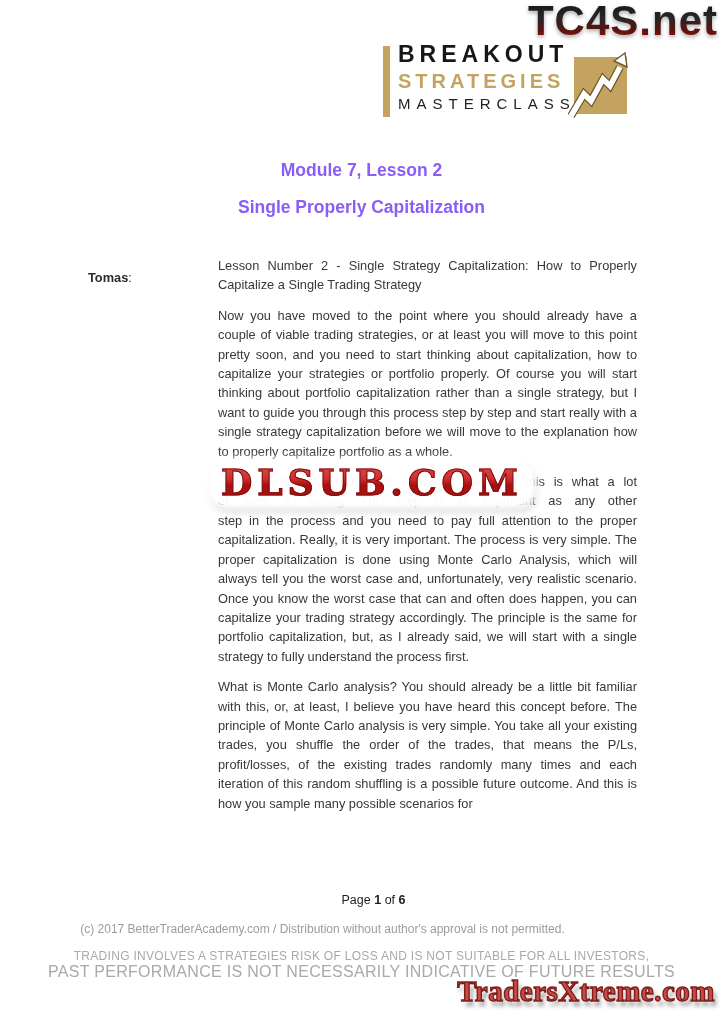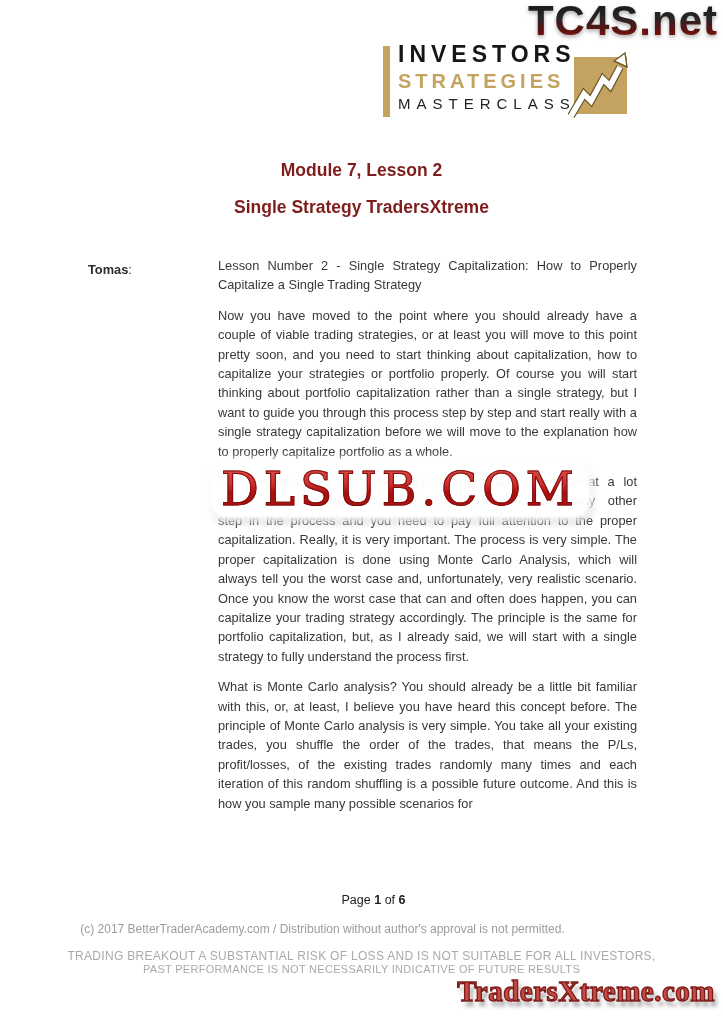--- a/index.html
+++ b/index.html
@@ -27,28 +27,28 @@
   .logo{position:absolute;left:383px;top:43px;width:260px;height:80px;}
   .logo-bar{position:absolute;left:0;top:3px;width:7px;height:71px;background:#c3a35f;}
   .logo-l1{position:absolute;left:15px;top:0px;font-size:23px;font-weight:700;letter-spacing:5px;color:#161616;line-height:1;white-space:nowrap;}
   .logo-l2{position:absolute;left:15px;top:28px;font-size:20px;font-weight:700;letter-spacing:4px;color:#c3a35f;line-height:1;white-space:nowrap;}
   .logo-l3{position:absolute;left:15px;top:53px;font-size:15px;font-weight:400;letter-spacing:6px;color:#222;line-height:1;white-space:nowrap;}
   .logo-chart{position:absolute;left:185px;top:5px;}
 
   
   .title-1,.title-2{
     position:absolute;left:0;width:723px;text-align:center;
-    font-weight:700;font-size:17.5px;color:#7f1d1d;
+    font-weight:700;font-size:17.5px;color:#8b5cf6;
   }
   .title-1{top:160px;}
   .title-2{top:197px;}
 
   
   .transcript{position:absolute;left:0;top:256px;width:723px;color:#383838;}
-  .speaker{position:absolute;left:88px;top:4px;font-size:12.8px;line-height:19.4px;color:#2c2c2c;}
+  .speaker{position:absolute;left:88px;top:12px;font-size:12.8px;line-height:19.4px;color:#2c2c2c;}
   .speaker .sp-name{font-weight:700;}
   .paragraphs{margin-left:218px;width:419px;}
   .paragraphs p{
     margin:0 0 11px 0;
     font-size:12.8px;line-height:19.4px;
     text-align:justify;
   }
   .jline{display:block;text-align:justify;text-align-last:justify;}
   .p-obscured{position:relative;}
 
@@ -56,64 +56,64 @@
   .dlsub-wrap{
     position:absolute;left:-6px;top:-9px;
     padding:1px 9px 3px 9px;
     background:rgba(255,255,255,0.97);
     border-radius:14px;
     box-shadow:0 0 7px 5px rgba(255,255,255,0.97), 2px 5px 6px 2px rgba(150,150,150,0.45);
     white-space:nowrap;
   }
   .dlsub-text{
     font-family:"DejaVu Serif",serif;
-    font-weight:400;font-size:47px;line-height:1.05;letter-spacing:5px;
+    font-weight:700;font-size:36px;line-height:1.05;letter-spacing:5px;
     background:linear-gradient(180deg,#dd5a52 0%,#cd2f2e 42%,#a80f0e 58%,#b31512 100%);
     -webkit-background-clip:text;background-clip:text;color:transparent;
     -webkit-text-stroke:1px #7e0d0d;
   }
 
   
   .pageline{position:absolute;left:0;top:893px;width:723px;text-align:center;font-size:12.5px;color:#1d1d1d;margin-left:12px;}
   .pageline .b{font-weight:700;}
   .copyright{position:absolute;left:0;top:922px;width:645px;text-align:center;font-size:12px;color:#9c9c9c;}
   .disc1{position:absolute;left:0;top:949px;width:723px;text-align:center;font-size:12px;letter-spacing:0.3px;color:#a9a9a9;}
-  .disc2{position:absolute;left:0;top:963px;width:723px;text-align:center;font-size:11px;letter-spacing:0.3px;color:#a9a9a9;}
+  .disc2{position:absolute;left:0;top:963px;width:723px;text-align:center;font-size:16px;letter-spacing:0.3px;color:#a9a9a9;}
   .tx-site{
     position:absolute;right:8px;top:977px;
     font-weight:700;font-size:29px;letter-spacing:0.5px;line-height:1;
     color:#c94b46;
     -webkit-text-stroke:1.4px #7e1d1a;
     text-shadow:0 0 3px #fff,0 0 4px #fff,3px 5px 4px rgba(110,110,110,0.75);
     white-space:nowrap;
     font-family:Liberation Serif, serif;
   }
 </style>
 </head>
 <body>
 
 <div class="page">
 
   <div class="tc4s">TC4S.net</div>
 
   <div class="logo">
     <div class="logo-bar"></div>
-    <div class="logo-l1">INVESTORS</div>
+    <div class="logo-l1">BREAKOUT</div>
     <div class="logo-l2">STRATEGIES</div>
     <div class="logo-l3">MASTERCLASS</div>
     <svg class="logo-chart" width="62" height="72" viewBox="0 0 62 72">
       <rect x="6" y="9" width="53" height="57" fill="#c3a35f"></rect>
       <path d="M3 68 L16 46 L23 53 L35 31 L42 38 L52 19" stroke="#6b5a28" stroke-width="8" fill="none"></path>
       <path d="M3 68 L16 46 L23 53 L35 31 L42 38 L52 19" stroke="#ffffff" stroke-width="5.5" fill="none"></path>
       <polygon points="57,5 59,19 46,13" fill="#ffffff" stroke="#6b5a28" stroke-width="1.4"></polygon>
     </svg>
   </div>
 
   <div class="title-1">Module 7, Lesson 2</div>
-  <div class="title-2">Single Strategy TradersXtreme</div>
+  <div class="title-2">Single Properly Capitalization</div>
 
   <div class="transcript">
     <div class="speaker"><span class="sp-name">Tomas</span><span>:</span></div>
     <div class="paragraphs">
       <p>Lesson Number 2 - Single Strategy Capitalization: How to Properly Capitalize a Single Trading Strategy</p>
       <p>Now you have moved to the point where you should already have a couple of viable trading strategies, or at least you will move to this point pretty soon, and you need to start thinking about capitalization, how to capitalize your strategies or portfolio properly. Of course you will start thinking about portfolio capitalization rather than a single strategy, but I want to guide you through this process step by step and start really with a single strategy capitalization before we will move to the explanation how to properly capitalize portfolio as a whole.</p>
       <p class="p-obscured">
         <span class="jline">Some traders skip this next important part and this is what a lot</span>
         <span class="jline">of them do wrong. This step is as important as any other</span>
         <span>step in the process and you need to pay full attention to the proper capitalization. Really, it is very important. The process is very simple. The proper capitalization is done using Monte Carlo Analysis, which will always tell you the worst case and, unfortunately, very realistic scenario. Once you know the worst case that can and often does happen, you can capitalize your trading strategy accordingly. The principle is the same for portfolio capitalization, but, as I already said, we will start with a single strategy to fully understand the process first.</span>
@@ -125,17 +125,17 @@
     </div>
   </div>
 
   <div class="pageline">
     <span>Page</span>
     <span class="b">1</span>
     <span>of</span>
     <span class="b">6</span>
   </div>
   <div class="copyright">(c) 2017 BetterTraderAcademy.com / Distribution without author's approval is not permitted.</div>
-  <div class="disc1">TRADING BREAKOUT A SUBSTANTIAL RISK OF LOSS AND IS NOT SUITABLE FOR ALL INVESTORS,</div>
+  <div class="disc1">TRADING INVOLVES A STRATEGIES RISK OF LOSS AND IS NOT SUITABLE FOR ALL INVESTORS,</div>
   <div class="disc2">PAST PERFORMANCE IS NOT NECESSARILY INDICATIVE OF FUTURE RESULTS</div>
   <div class="tx-site">TradersXtreme.com</div>
 
 </div>
 
 </body></html>

